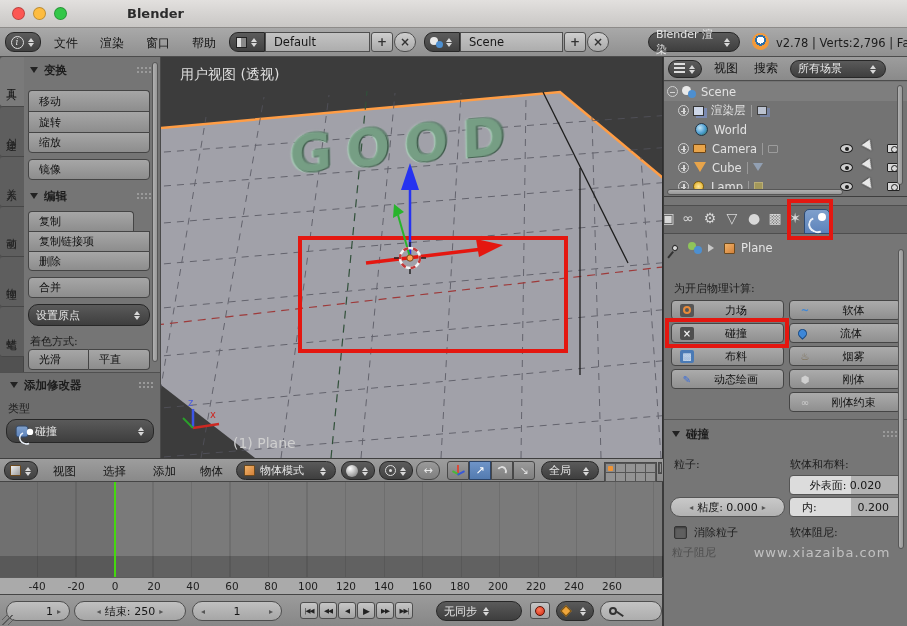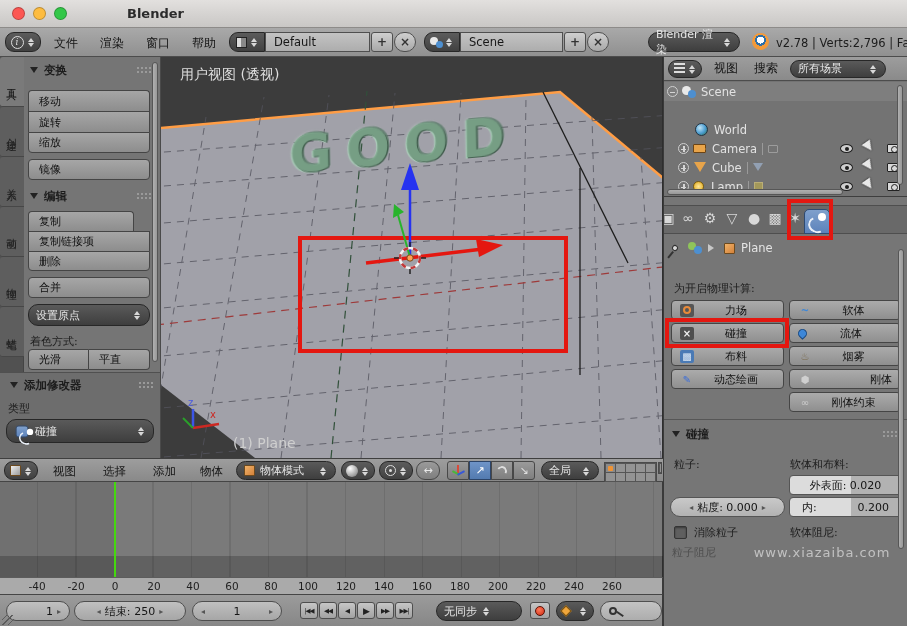--- a/index.html
+++ b/index.html
@@ -434,20 +434,27 @@
       </span>
     </div>
     <div class="orow" style="top:25px;background:#7e7e7e">
       <span class="expander" style="margin:0 4px 0 3px"></span>
       <span style="position:relative;width:14px;height:12px;margin-right:5px">
         <span style="position:absolute;left:0;top:0;width:9px;height:9px;border-radius:50%;background:#e9e9e9"></span>
         <span style="position:absolute;left:6px;top:4px;width:8px;height:8px;border-radius:50%;background:#4d8fd0"></span>
       </span>
       <span>Scene</span>
     </div>
+    <div class="orow" style="top:44px">
+      <span class="expander plus" style="margin:0 4px 0 14px"></span>
+      <span style="width:11px;height:10px;background:#cdd6e8;border:1px solid #333;box-shadow:3px 2px 0 #7a89b0;margin-right:7px"></span>
+      <span>渲染层</span>
+      <span class="osep"></span>
+      <span style="width:10px;height:9px;background:#cdd6e8;border:1px solid #333;box-shadow:3px 2px 0 #7a89b0;opacity:.8"></span>
+    </div>
     <div class="orow" style="top:63px">
       <span style="width:13px;height:13px;border-radius:50%;background:radial-gradient(circle at 35% 35%,#bfe3f5,#4a9cd0 55%,#2e6e3e);margin:0 6px 0 31px;border:1px solid #234"></span>
       <span>World</span>
     </div>
     <div class="orow" style="top:82px">
       <span class="expander plus" style="margin:0 4px 0 14px"></span>
       <span style="width:13px;height:9px;background:#e8a44a;border:1px solid #6b4416;border-radius:1px;position:relative;margin-right:6px">
           <span style="position:absolute;right:-4px;top:1px;width:0;height:0;border:3.5px solid transparent;border-left:5px solid #e8a44a"></span>
         </span>
       <span>Camera</span>
@@ -536,21 +543,21 @@
     <div class="abs pbigbtn" style="left:125px;top:149px;width:112px;height:20px">
       <span class="chip" style="color:#7a6a4a">♨</span>
       <span style="flex:1;text-align:center">烟雾</span>
     </div>
     <div class="abs pbigbtn" style="left:7px;top:172px;width:113px;height:20px">
       <span class="chip" style="color:#3d6fd8">✎</span>
       <span style="flex:1;text-align:center">动态绘画</span>
     </div>
     <div class="abs pbigbtn" style="left:125px;top:172px;width:112px;height:20px">
       <span class="chip" style="color:#cfcfcf">⬢</span>
-      <span style="flex:1;text-align:right">刚体</span>
+      <span style="flex:1;text-align:center">刚体</span>
     </div>
     <div class="abs pbigbtn" style="left:125px;top:195px;width:112px;height:20px">
       <span class="chip" style="color:#cfcfcf">∞</span>
       <span style="flex:1;text-align:center">刚体约束</span>
     </div>
     <div class="abs annotation" style="left:1px;top:121px;width:124px;height:30px"></div>
 
     <div class="abs" style="left:0;top:222px;width:244px;height:1px;background:#565656"></div>
     <div class="abs phead" style="left:8px;top:230px">
         <span class="caret"></span>

